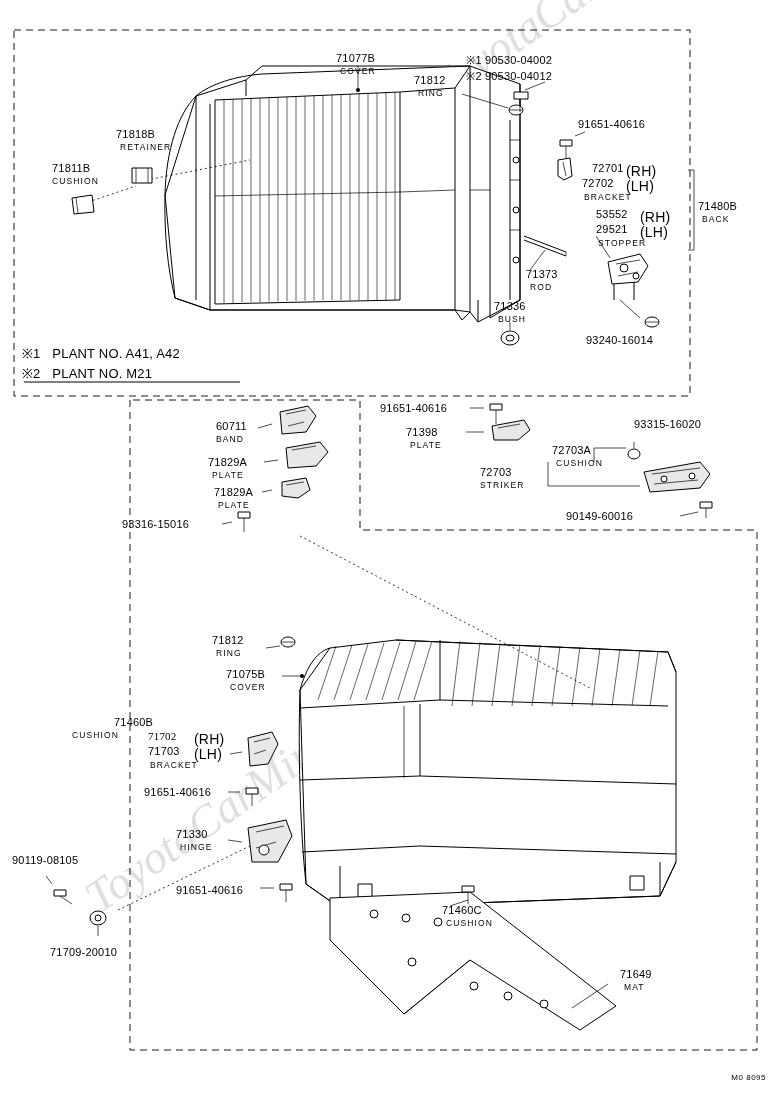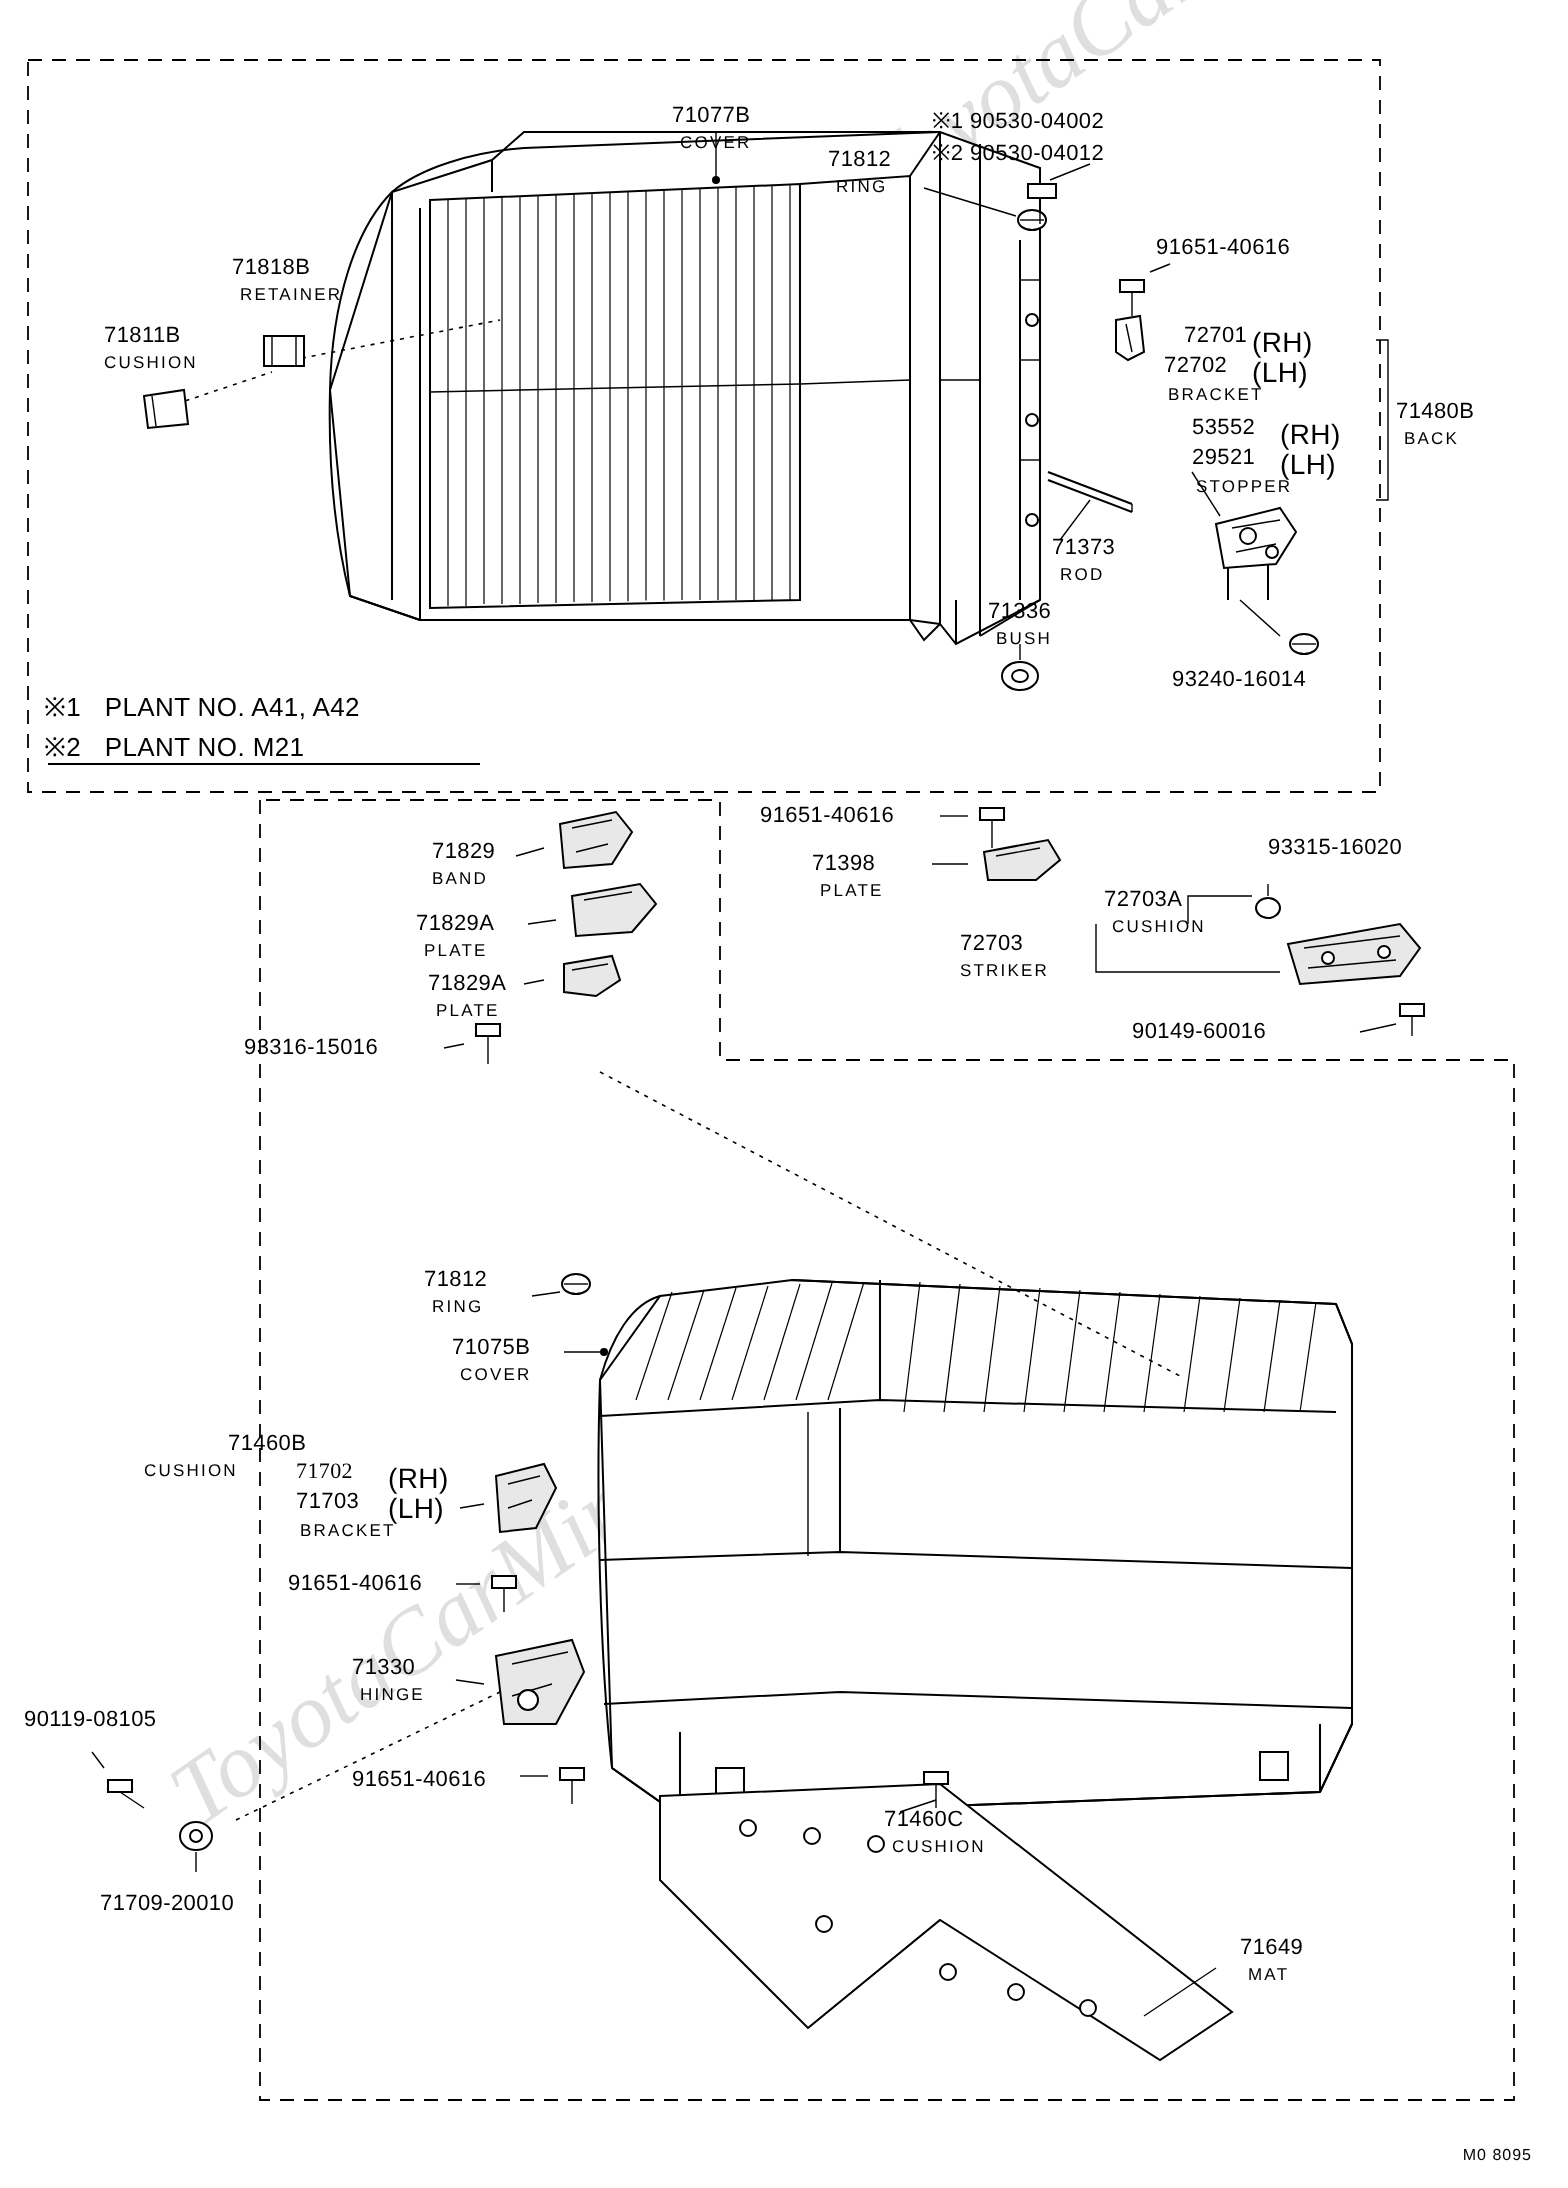--- a/index.html
+++ b/index.html
@@ -390,21 +390,21 @@
 
   <div class="lbl" style="left:22px; top:344px; font-size:13px;">
     <span>※1</span>
     <span style="padding-left:8px;">PLANT NO. A41, A42</span>
   </div>
   <div class="lbl" style="left:22px; top:364px; font-size:13px;">
     <span>※2</span>
     <span style="padding-left:8px;">PLANT NO. M21</span>
   </div>
 
-  <div class="lbl" style="left:216px; top:420px;">71829</div>
+  <div class="lbl" style="left:216px; top:420px;">60711</div>
   <div class="lbl sub" style="left:216px; top:434px;">BAND</div>
 
   <div class="lbl" style="left:208px; top:456px;">71829A</div>
   <div class="lbl sub" style="left:212px; top:470px;">PLATE</div>
 
   <div class="lbl" style="left:214px; top:486px;">71829A</div>
   <div class="lbl sub" style="left:218px; top:500px;">PLATE</div>
 
   <div class="lbl" style="left:122px; top:518px;">93316-15016</div>
 

